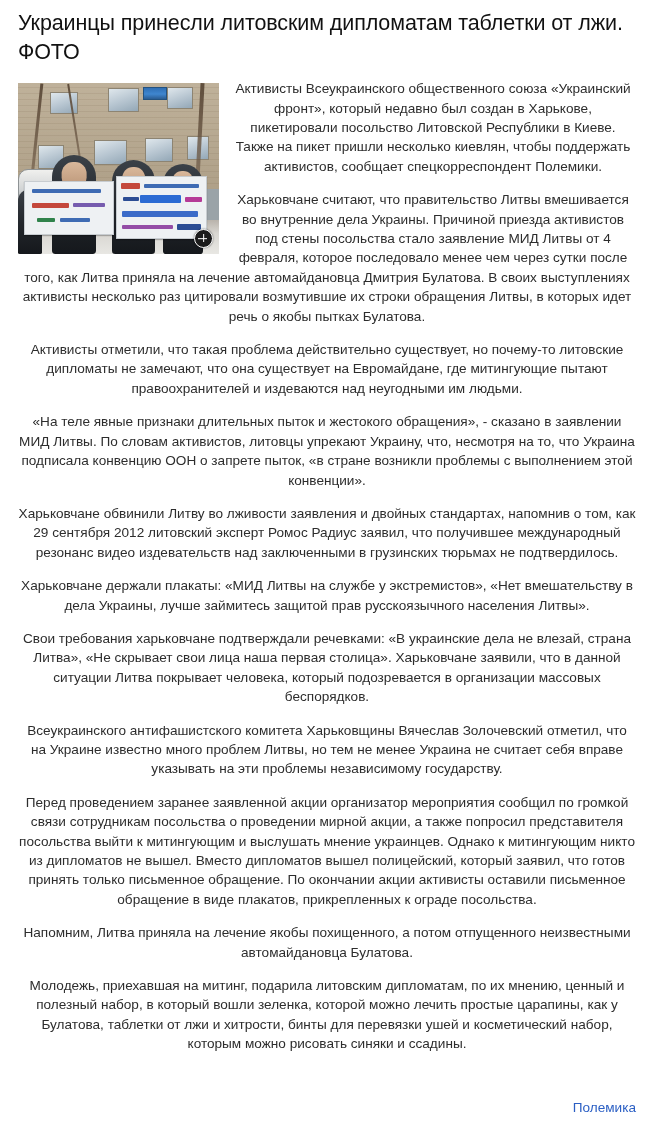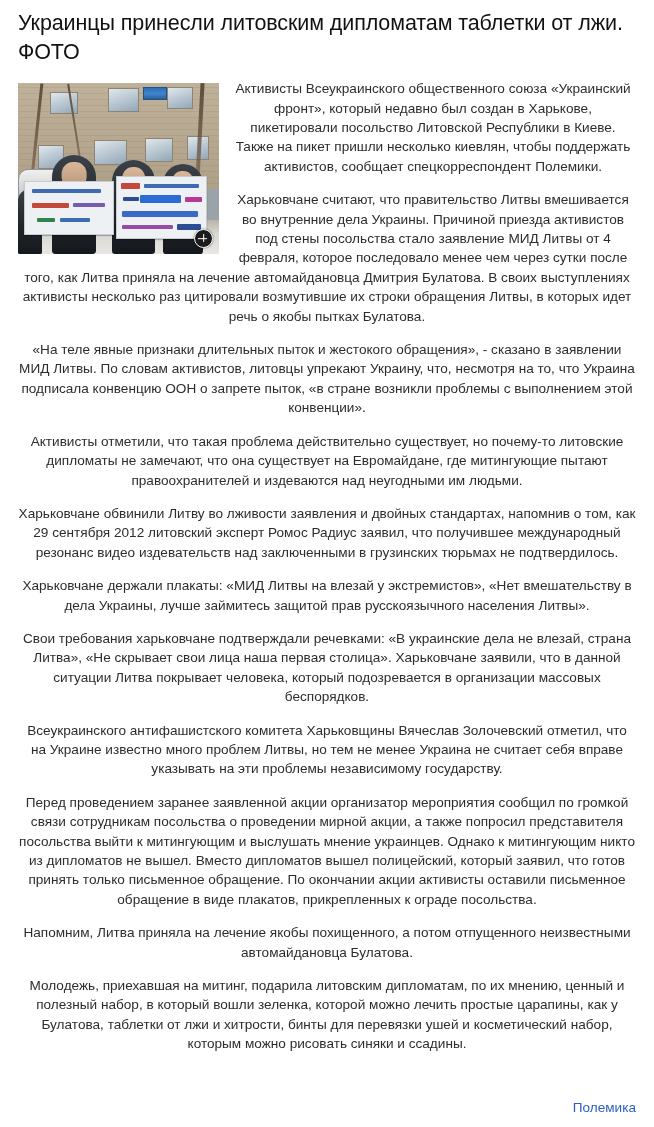--- a/index.html
+++ b/index.html
@@ -233,24 +233,24 @@
           <div class="sign-line" style="left:5%;top:79%;width:58%;background:#8c3fa0;height:4px;"></div>
           <div class="sign-line" style="left:67%;top:77%;width:28%;background:#1b3f8c;height:6px;"></div>
         </div>
 
         <div class="magnify-badge"></div>
       </div>
     </figure>
 
     <p>Активисты Всеукраинского общественного союза «Украинский фронт», который недавно был создан в Харькове, пикетировали посольство Литовской Республики в Киеве. Также на пикет пришли несколько киевлян, чтобы поддержать активистов, сообщает спецкорреспондент Полемики.</p>
     <p>Харьковчане считают, что правительство Литвы вмешивается во внутренние дела Украины. Причиной приезда активистов под стены посольства стало заявление МИД Литвы от 4 февраля, которое последовало менее чем через сутки после того, как Литва приняла на лечение автомайдановца Дмитрия Булатова. В своих выступлениях активисты несколько раз цитировали возмутившие их строки обращения Литвы, в которых идет речь о якобы пытках Булатова.</p>
+    <p>Активисты отметили, что такая проблема действительно существует, но почему-то литовские дипломаты не замечают, что она существует на Евромайдане, где митингующие пытают правоохранителей и издеваются над неугодными им людьми.</p>
     <p>«На теле явные признаки длительных пыток и жестокого обращения», - сказано в заявлении МИД Литвы. По словам активистов, литовцы упрекают Украину, что, несмотря на то, что Украина подписала конвенцию ООН о запрете пыток, «в стране возникли проблемы с выполнением этой конвенции».</p>
-    <p>Активисты отметили, что такая проблема действительно существует, но почему-то литовские дипломаты не замечают, что она существует на Евромайдане, где митингующие пытают правоохранителей и издеваются над неугодными им людьми.</p>
     <p>Харьковчане обвинили Литву во лживости заявления и двойных стандартах, напомнив о том, как 29 сентября 2012 литовский эксперт Ромос Радиус заявил, что получившее международный резонанс видео издевательств над заключенными в грузинских тюрьмах не подтвердилось.</p>
-    <p>Харьковчане держали плакаты: «МИД Литвы на влезай у экстремистов», «Нет вмешательству в дела Украины, лучше займитесь защитой прав русскоязычного населения Литвы».</p>
+    <p>Харьковчане держали плакаты: «МИД Литвы на службе у экстремистов», «Нет вмешательству в дела Украины, лучше займитесь защитой прав русскоязычного населения Литвы».</p>
     <p>Свои требования харьковчане подтверждали речевками: «В украинские дела не влезай, страна Литва», «Не скрывает свои лица наша первая столица». Харьковчане заявили, что в данной ситуации Литва покрывает человека, который подозревается в организации массовых беспорядков.</p>
     <p>Всеукраинского антифашистского комитета Харьковщины Вячеслав Золочевский отметил, что на Украине известно много проблем Литвы, но тем не менее Украина не считает себя вправе указывать на эти проблемы независимому государству.</p>
     <p>Перед проведением заранее заявленной акции организатор мероприятия сообщил по громкой связи сотрудникам посольства о проведении мирной акции, а также попросил представителя посольства выйти к митингующим и выслушать мнение украинцев. Однако к митингующим никто из дипломатов не вышел. Вместо дипломатов вышел полицейский, который заявил, что готов принять только письменное обращение. По окончании акции активисты оставили письменное обращение в виде плакатов, прикрепленных к ограде посольства.</p>
     <p>Напомним, Литва приняла на лечение якобы похищенного, а потом отпущенного неизвестными автомайдановца Булатова.</p>
     <p>Молодежь, приехавшая на митинг, подарила литовским дипломатам, по их мнению, ценный и полезный набор, в который вошли зеленка, которой можно лечить простые царапины, как у Булатова, таблетки от лжи и хитрости, бинты для перевязки ушей и косметический набор, которым можно рисовать синяки и ссадины.</p>
 
   </div>
 
   <div class="source-row">
     <a class="source-link">Полемика</a>

